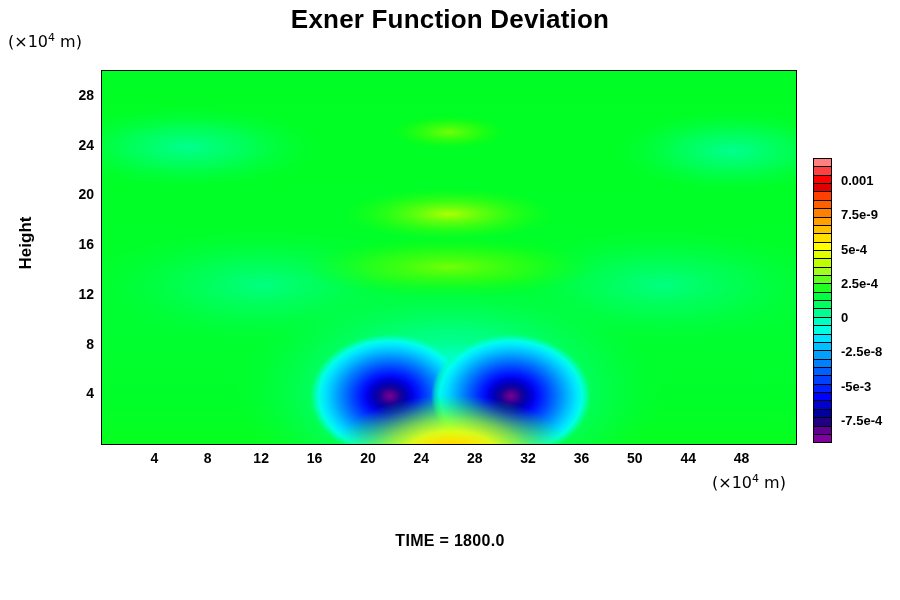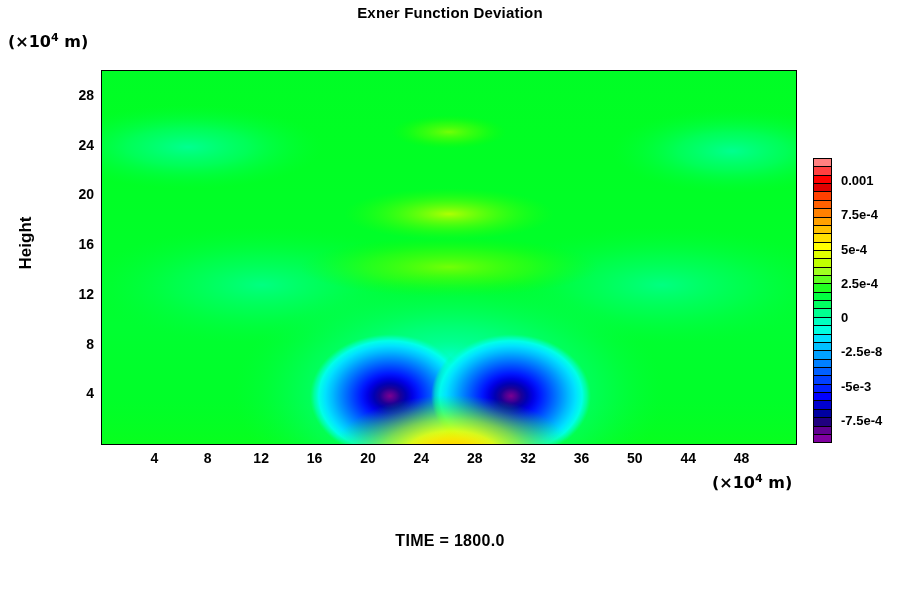--- a/index.html
+++ b/index.html
@@ -16,31 +16,31 @@
     color: #000000;
   }
 
   
   #plot-title {
     position: absolute;
     left: 0;
     top: 4px;
     width: 900px;
     text-align: center;
-    font-size: 15px;
+    font-size: 26px;
     font-weight: bold;
     letter-spacing: 0.2px;
   }
 
   
   .unit-label {
     position: absolute;
     font-family: "DejaVu Sans", sans-serif;
     font-size: 16px;
-    font-weight: bold;
+    font-weight: normal;
     white-space: nowrap;
   }
   #y-unit-label { left: 8px; top: 32px; }
   #x-unit-label { left: 712px; top: 473px; }
   .unit-label sup {
     font-size: 11px;
     vertical-align: super;
     line-height: 0;
   }
 
@@ -337,21 +337,21 @@
       <div class="cb-band" style="background: rgb(0, 32, 255);"></div>
       <div class="cb-band" style="background: rgb(0, 0, 255);"></div>
       <div class="cb-band" style="background: rgb(0, 0, 208);"></div>
       <div class="cb-band" style="background: rgb(0, 0, 160);"></div>
       <div class="cb-band" style="background: rgb(32, 0, 128);"></div>
       <div class="cb-band" style="background: rgb(96, 0, 144);"></div>
       <div class="cb-band" style="background: rgb(128, 0, 160);"></div>
     </div>
   <div id="colorbar-labels">
       <div class="cb-label" style="top: 22px;">0.001</div>
-      <div class="cb-label" style="top: 56.2857px;">7.5e-4</div>
+      <div class="cb-label" style="top: 56.2857px;">7.5e-9</div>
       <div class="cb-label" style="top: 90.5714px;">5e-4</div>
       <div class="cb-label" style="top: 124.857px;">2.5e-4</div>
       <div class="cb-label" style="top: 159.143px;">0</div>
       <div class="cb-label" style="top: 193.429px;">-2.5e-8</div>
       <div class="cb-label" style="top: 227.714px;">-5e-3</div>
       <div class="cb-label" style="top: 262px;">-7.5e-4</div>
     </div>
 </div>
 
 <div id="time-label">TIME = 1800.0</div>

